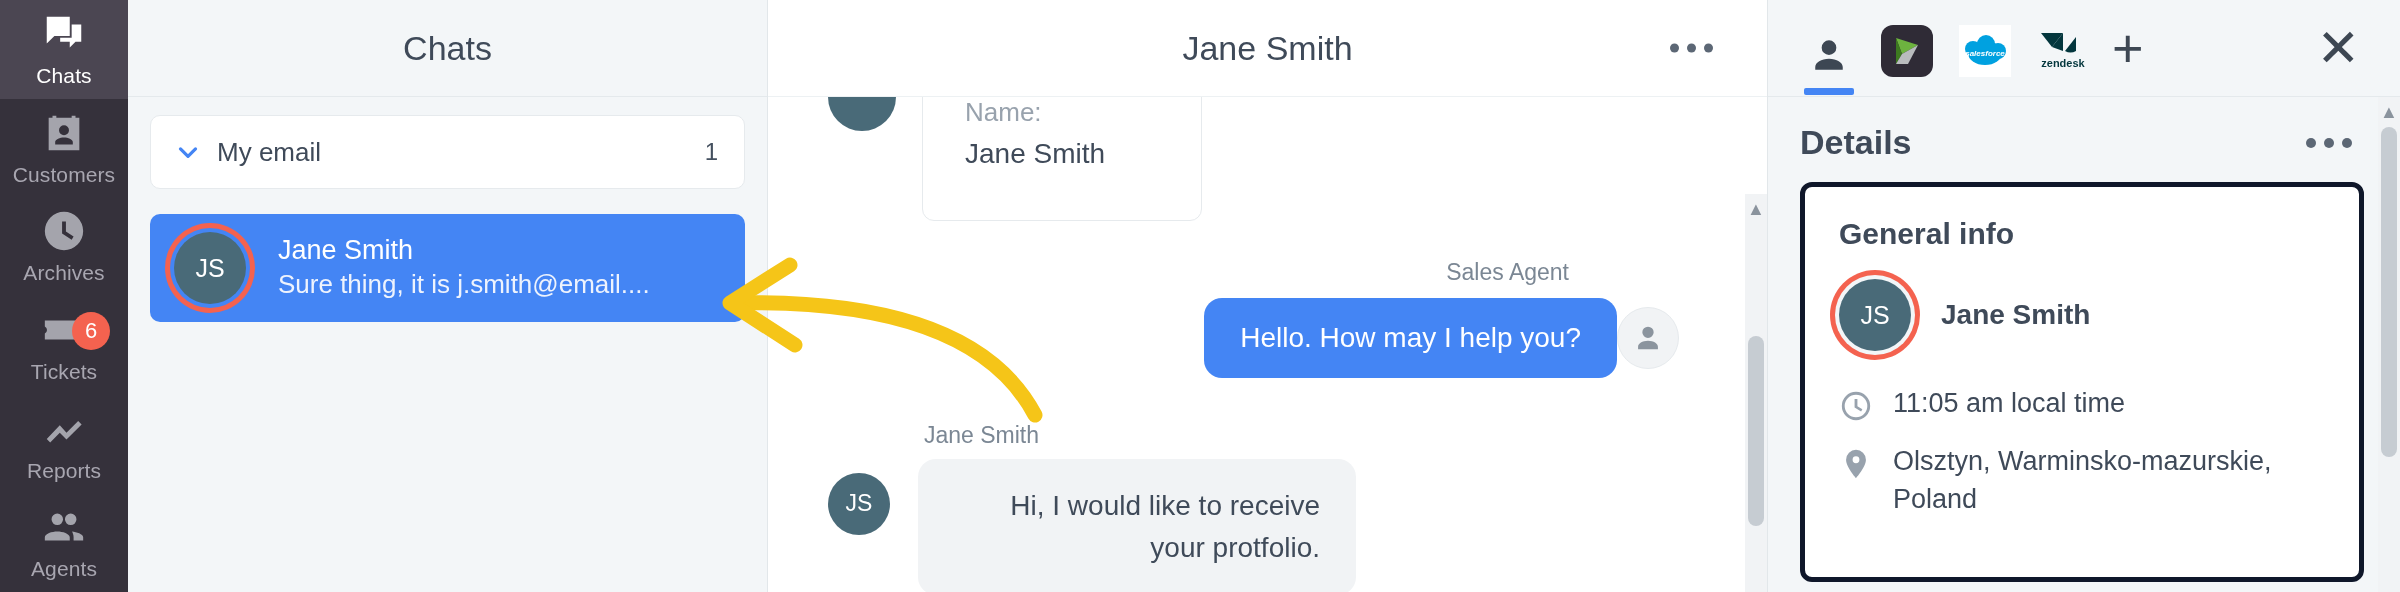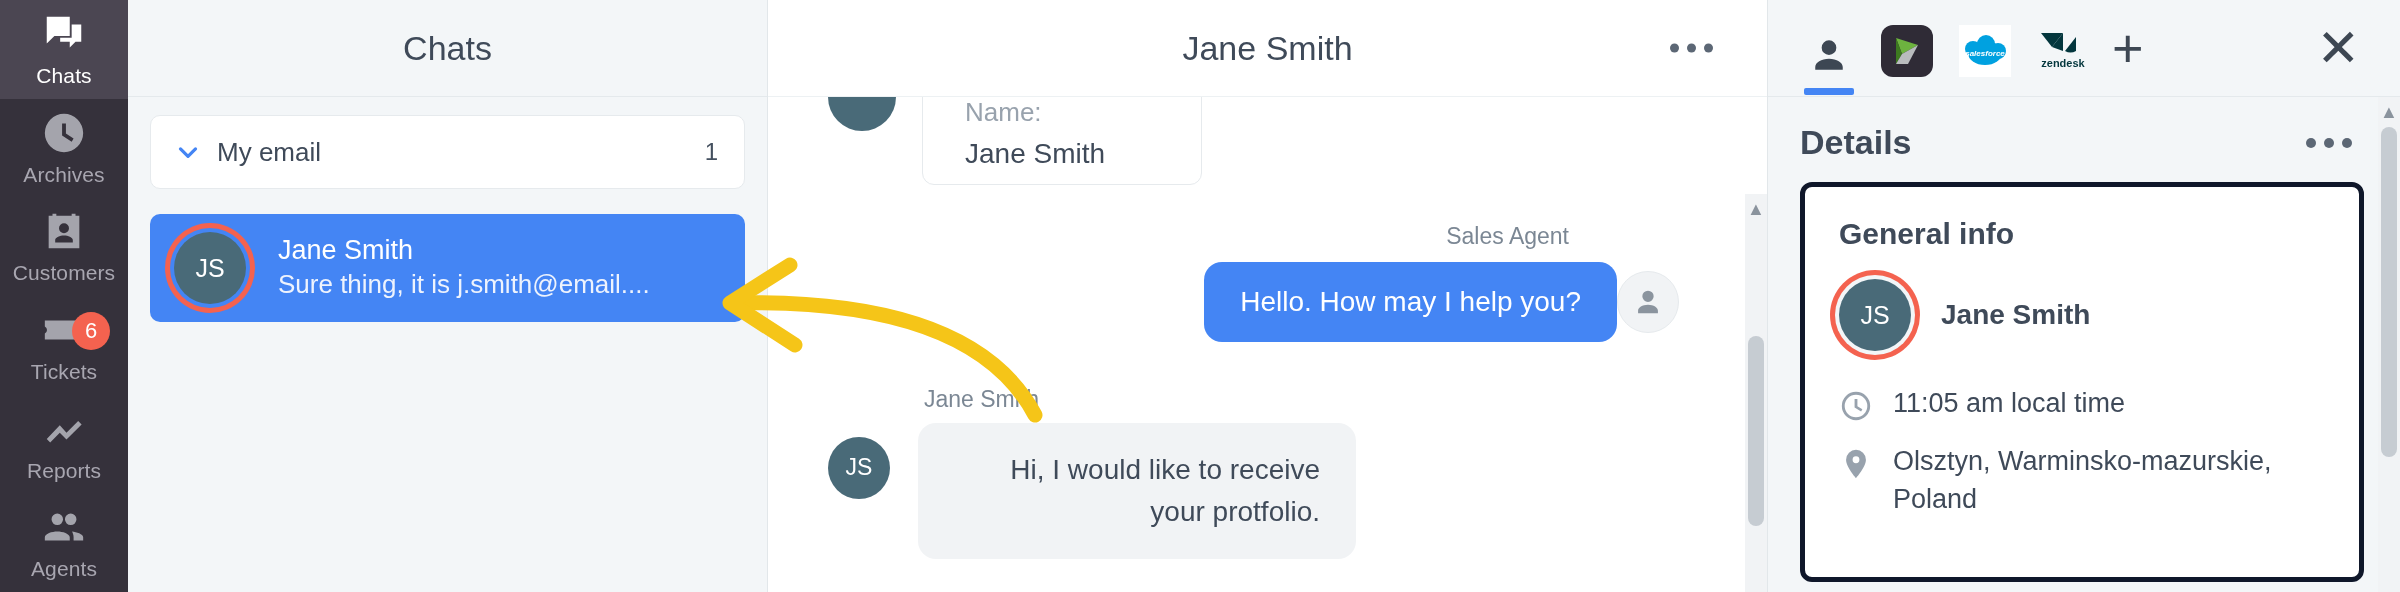--- a/index.html
+++ b/index.html
@@ -99,21 +99,21 @@
   .msg-scroll { position: absolute; inset: 0 22px 0 0; }
 
   .card-row { display: flex; align-items: flex-start; padding: 0 0 0 60px; }
   .card-av {
     width: 68px; height: 68px; border-radius: 50%;
     background: #496a78; flex: none; margin-top: -34px;
   }
   .info-card {
     margin-left: 26px; margin-top: -28px;
     border: 1px solid #e6eaed; border-radius: 12px;
-    background: #fff; padding: 22px 38px 8px 42px; min-width: 280px;
+    background: #fff; padding: 22px 38px 44px 42px; min-width: 280px;
   }
   .info-k { font-size: 26px; color: #98a2ad; line-height: 1.55; }
   .info-v { font-size: 28px; color: #3f4a59; line-height: 1.55; }
 
   .agent-row {
     display: flex; flex-direction: column; align-items: flex-end;
     padding-right: 66px; margin-top: 38px;
   }
   .agent-who { font-size: 23px; color: #7b8794; margin-bottom: 12px; margin-right: 110px; }
   .agent-line { display: flex; align-items: center; }
@@ -219,33 +219,33 @@
         <svg viewBox="0 0 24 24">
             <path d="M3 3h12v10H7l-4 4V3zm13 4h5v9h-3l-3 3v-3h-5v-2h6V7z"></path>
           </svg>
       </span>
       <span class="nav-label">Chats</span>
     </div>
 
     <div class="nav-item">
       <span class="nav-ico">
         <svg viewBox="0 0 24 24">
+            <path d="M6 3v1H4v17h16V4h-2V3h-2v1H8V3H6zm6 5a2.6 2.6 0 110 5.2A2.6 2.6 0 0112 8zm0 6.4c2.1 0 4.6 1 4.6 2.3V18H7.4v-1.3c0-1.3 2.5-2.3 4.6-2.3z"></path>
+          </svg>
+      </span>
+      <span class="nav-label">Customers</span>
+    </div>
+
+    <div class="nav-item">
+      <span class="nav-ico">
+        <svg viewBox="0 0 24 24">
             <path d="M12 2a10 10 0 100 20 10 10 0 000-20zm1 5v5.3l4 2.6-1 1.6-5-3.2V7h2z"></path>
           </svg>
       </span>
       <span class="nav-label">Archives</span>
-    </div>
-
-    <div class="nav-item">
-      <span class="nav-ico">
-        <svg viewBox="0 0 24 24">
-            <path d="M6 3v1H4v17h16V4h-2V3h-2v1H8V3H6zm6 5a2.6 2.6 0 110 5.2A2.6 2.6 0 0112 8zm0 6.4c2.1 0 4.6 1 4.6 2.3V18H7.4v-1.3c0-1.3 2.5-2.3 4.6-2.3z"></path>
-          </svg>
-      </span>
-      <span class="nav-label">Customers</span>
     </div>
 
     <div class="nav-item">
       <span class="nav-ico">
         <svg viewBox="0 0 24 24">
             <path d="M2 7h20v3.2a2 2 0 000 3.6V17H2v-3.2a2 2 0 000-3.6V7z"></path>
           </svg>
       </span>
       <span class="nav-badge">6</span>
       <span class="nav-label">Tickets</span>

